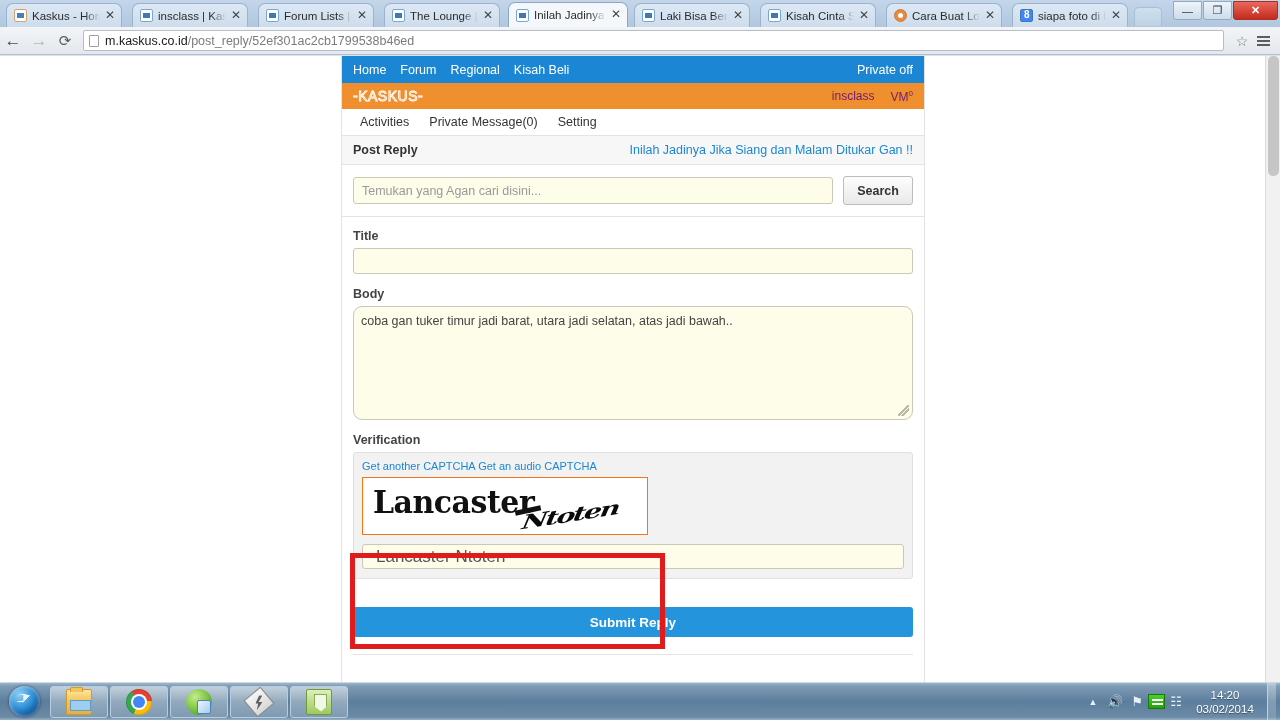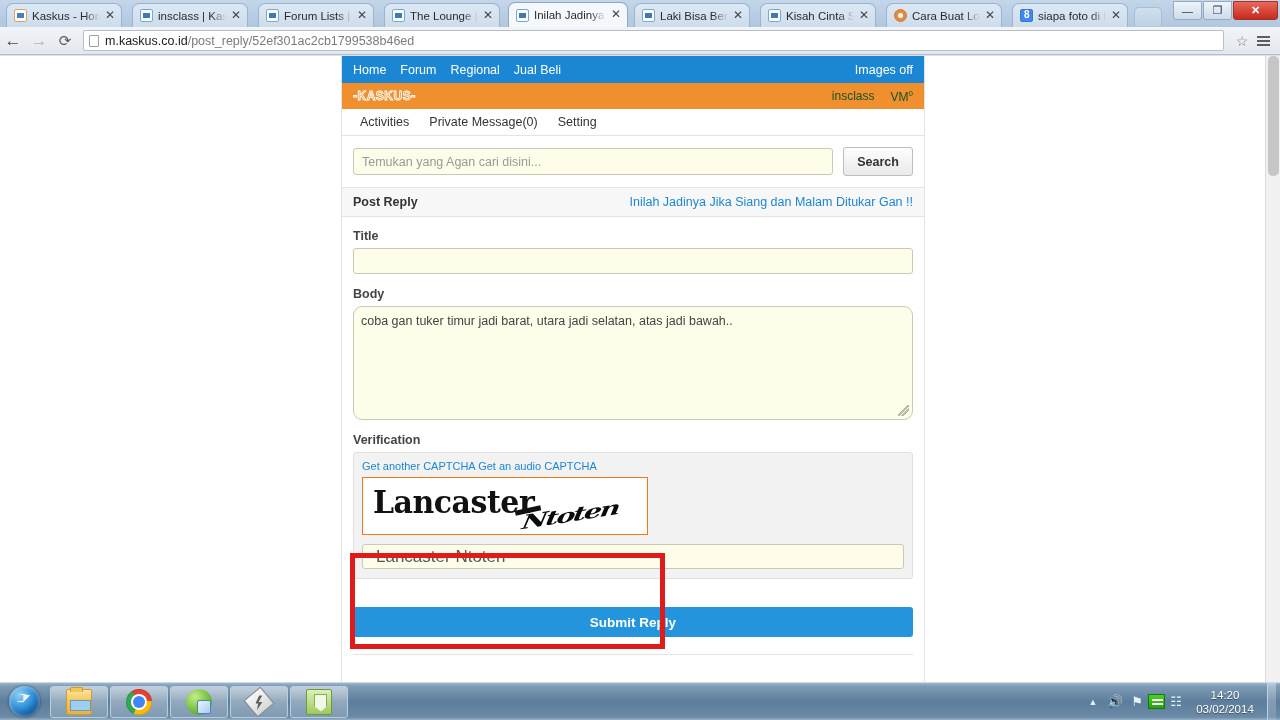--- a/index.html
+++ b/index.html
@@ -167,29 +167,29 @@
     color: #fff; font-size: 12.5px;
   }
   #topnav .left { display: flex; gap: 14px; flex: 1 1 auto; }
   #topnav a { color: #fff; text-decoration: none; }
   #orangebar {
     height: 26px; background: #ef8f2d;
     display: flex; align-items: center;
     padding: 0 11px;
   }
   #logo {
-    font-size: 12px; font-weight: bold;
+    font-size: 14px; font-weight: normal;
     letter-spacing: 0.5px;
     color: #ef8f2d;
     -webkit-text-stroke: 0.9px #ffffff;
     flex: 1 1 auto;
     font-family: "Liberation Sans", sans-serif;
   }
   #orangebar .user {
-    color: #14532d; font-size: 12px; margin-left: 16px; text-decoration: none;
+    color: #701a75; font-size: 12px; margin-left: 16px; text-decoration: none;
   }
   #orangebar .vm sup { font-size: 8px; }
   #subnav {
     height: 27px;
     background: #fff;
     border-bottom: 1px solid #e4e4e4;
     display: flex; align-items: center;
     padding: 0 11px; gap: 13px;
     font-size: 12.5px;
   }
@@ -558,45 +558,45 @@
 
   <div id="viewport">
 
     <div id="page">
 
       <div id="topnav">
         <div class="left">
           <a>Home</a>
           <a>Forum</a>
           <a>Regional</a>
-          <a>Jual Beli</a>
+          <a>Kisah Beli</a>
         </div>
-        <a>Images off</a>
+        <a>Private off</a>
       </div>
 
       <div id="orangebar">
         <div id="logo">-<span>KASKUS</span>-</div>
         <a class="user">insclass</a>
         <a class="user vm"><span>VM</span><sup>0</sup></a>
       </div>
 
       <div id="subnav">
         <a>Activities</a>
         <a>Private Message(0)</a>
         <a>Setting</a>
       </div>
 
+      <div id="replyheader">
+        <span class="rh-title">Post Reply</span>
+        <a class="rh-link">Inilah Jadinya Jika Siang dan Malam Ditukar Gan !!</a>
+      </div>
+
       <div id="searchrow">
         <input id="searchinput" type="text" placeholder="Temukan yang Agan cari disini..." style="">
         <button id="searchbtn">Search</button>
-      </div>
-
-      <div id="replyheader">
-        <span class="rh-title">Post Reply</span>
-        <a class="rh-link">Inilah Jadinya Jika Siang dan Malam Ditukar Gan !!</a>
       </div>
 
       <div id="form">
 
         <div class="fgroup">
           <div class="flabel">Title</div>
           <input class="ftext" type="text" style="">
         </div>
 
         <div class="fgroup">

